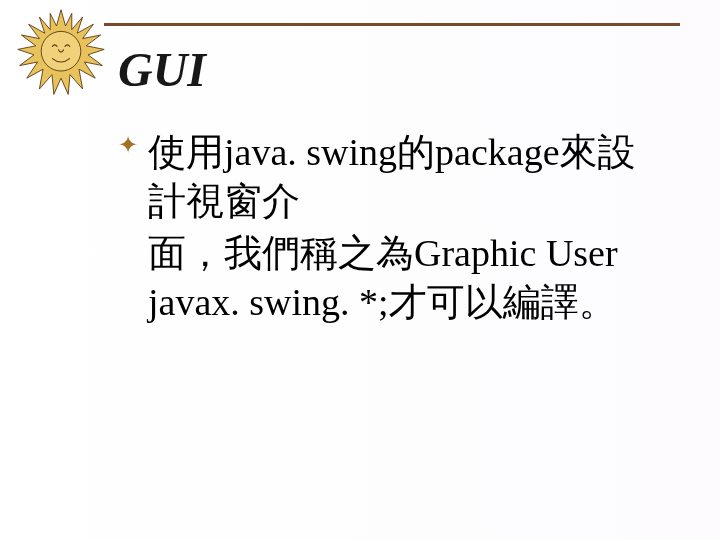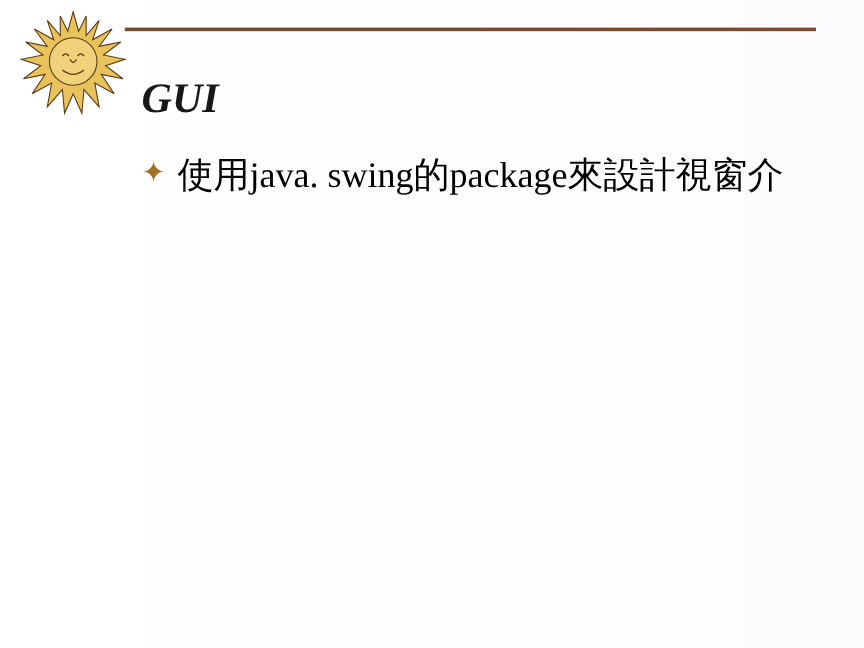--- a/index.html
+++ b/index.html
@@ -26,30 +26,29 @@
     position: absolute;
     left: 16px; top: 8px;
     width: 90px; height: 90px;
     pointer-events: none;
   }
   .title {
     position: absolute;
     left: 118px; top: 42px;
     font-style: italic;
     font-weight: bold;
-    font-size: 35px;
+    font-size: 48px;
     font-family: "Times New Roman", serif;
     color: #181818;
     letter-spacing: 0px;
-    margin-top: 20px;
   }
   .body {
     position: absolute;
     left: 118px; right: 56px; top: 128px;
-    font-size: 30px;
+    font-size: 38px;
     line-height: 1.28;
   }
   .bullet {
     position: relative;
     padding-left: 30px;
     margin-bottom: 4px;
   }
   .bullet::before {
     content: "✦";
     position: absolute;
@@ -83,15 +82,21 @@
       </g>
     </svg>
   </div>
 
   <div class="title">GUI</div>
 
   <div class="body">
     <div class="bullet">
       <span>使用java. swing的package來設計視窗介</span>
     </div>
+    <div class="plain">
+      <span>面，我們稱之為Graphic User</span>
+    </div>
+    <div class="plain">
+      <span>javax. swing. *;才可以編譯。</span>
+    </div>
   </div>
 
 </div>
 
 </body></html>

